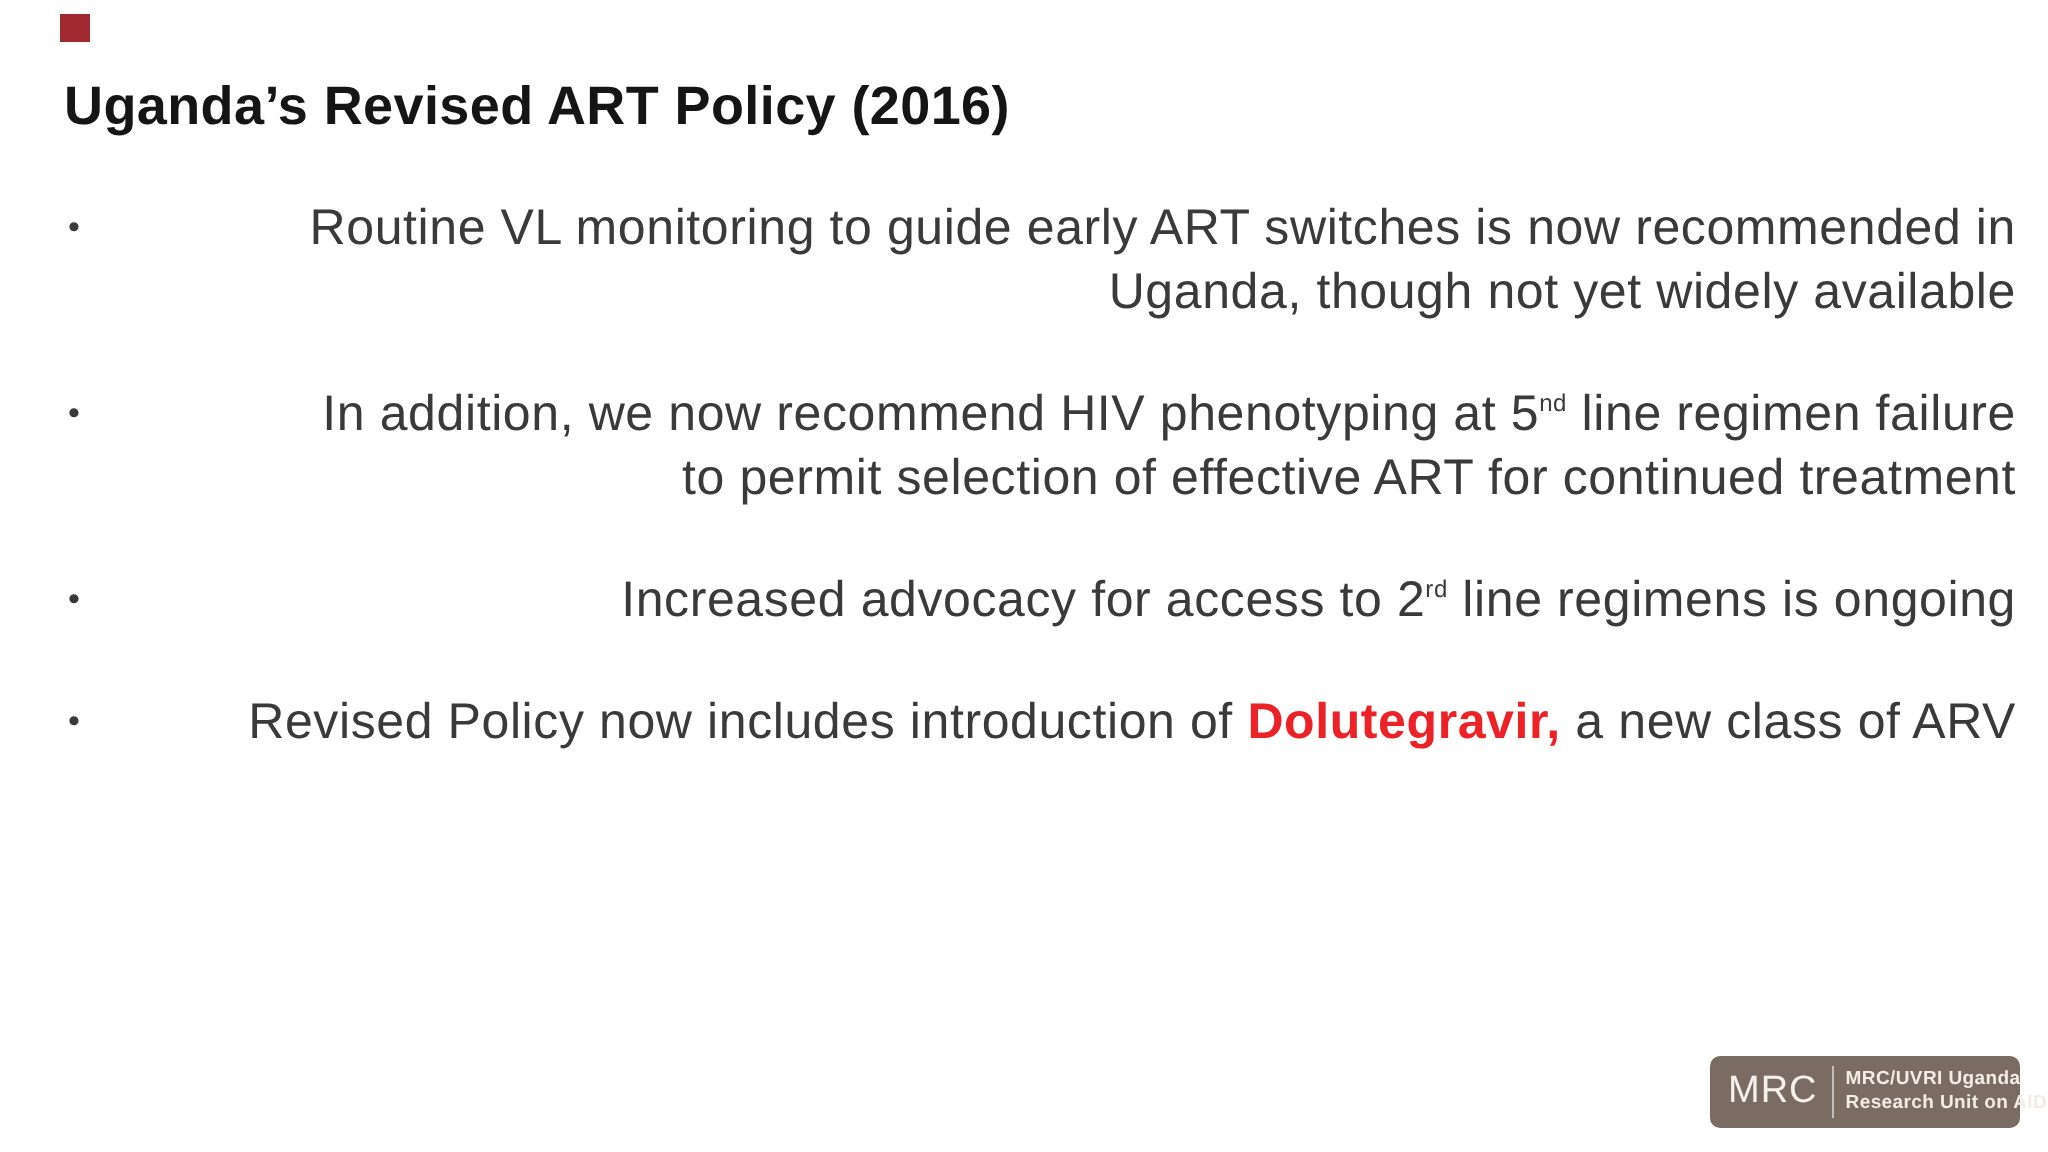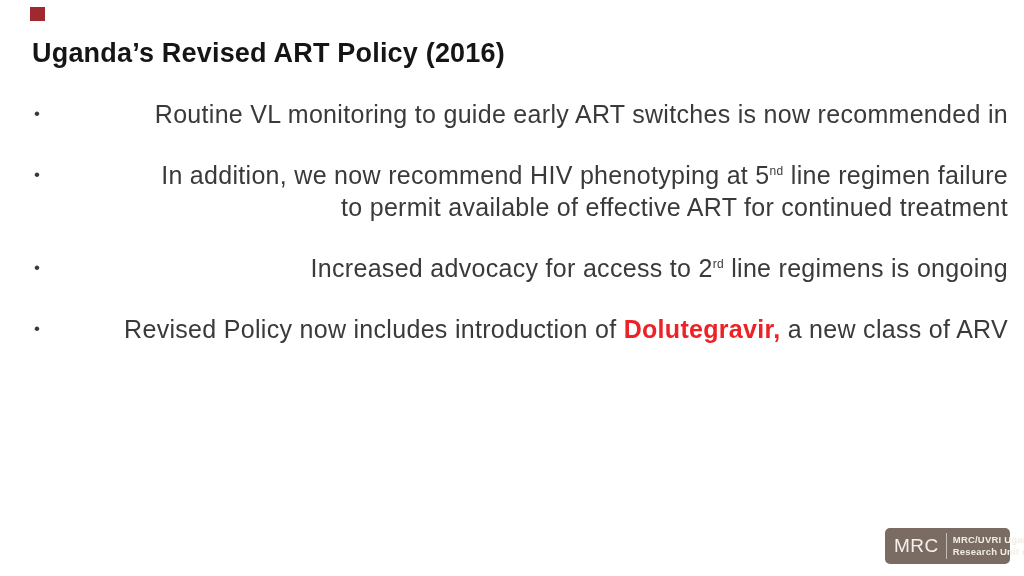--- a/index.html
+++ b/index.html
@@ -57,21 +57,21 @@
   .bullet-line { display: block; text-align: right; }
   .run-sup {
     font-size: 12px;
     vertical-align: super;
     line-height: 0;
   }
   .run-red { color: var(--highlight-color, #EC2227); font-weight: bold; }
   .logo {
     position: absolute;
     right: 14px; bottom: 12px;
-    width: 125px; height: 36px;
+    width: 155px; height: 36px;
     background: var(--logo-bg, #7B6C63);
     border-radius: 5px;
     display: flex;
     align-items: center;
     box-sizing: border-box;
     padding: 0 6px 0 9px;
   }
   .logo-abbr {
     color: #F5F0EA;
     font-size: 19px;
@@ -102,25 +102,26 @@
 </head>
 <body>
 
 <div class="slide">
   <div class="accent"></div>
   <h1 class="title">Uganda’s Revised ART Policy (2016)</h1>
   <ul class="bullets" id="bullet-list">
       <li class="bullet-item">
         <span class="bullet-marker">•</span>
         <span class="bullet-line"><span>Routine VL monitoring to guide early ART switches is now recommended in</span></span>
+        <span class="bullet-line"><span>Uganda, though not yet widely available</span></span>
       </li>
       <li class="bullet-item">
         <span class="bullet-marker">•</span>
         <span class="bullet-line"><span>In addition, we now recommend HIV phenotyping at 5</span><span class="run-sup">nd</span><span> line regimen failure</span></span>
-        <span class="bullet-line"><span>to permit available of effective ART for continued treatment</span></span>
+        <span class="bullet-line"><span>to permit selection of effective ART for continued treatment</span></span>
       </li>
       <li class="bullet-item">
         <span class="bullet-marker">•</span>
         <span class="bullet-line"><span>Increased advocacy for access to 2</span><span class="run-sup">rd</span><span> line regimens is ongoing</span></span>
       </li>
       <li class="bullet-item">
         <span class="bullet-marker">•</span>
         <span class="bullet-line"><span>Revised Policy now includes introduction of </span><span class="run-red">Dolutegravir,</span><span> a new class of ARV</span></span>
       </li>
     </ul>

